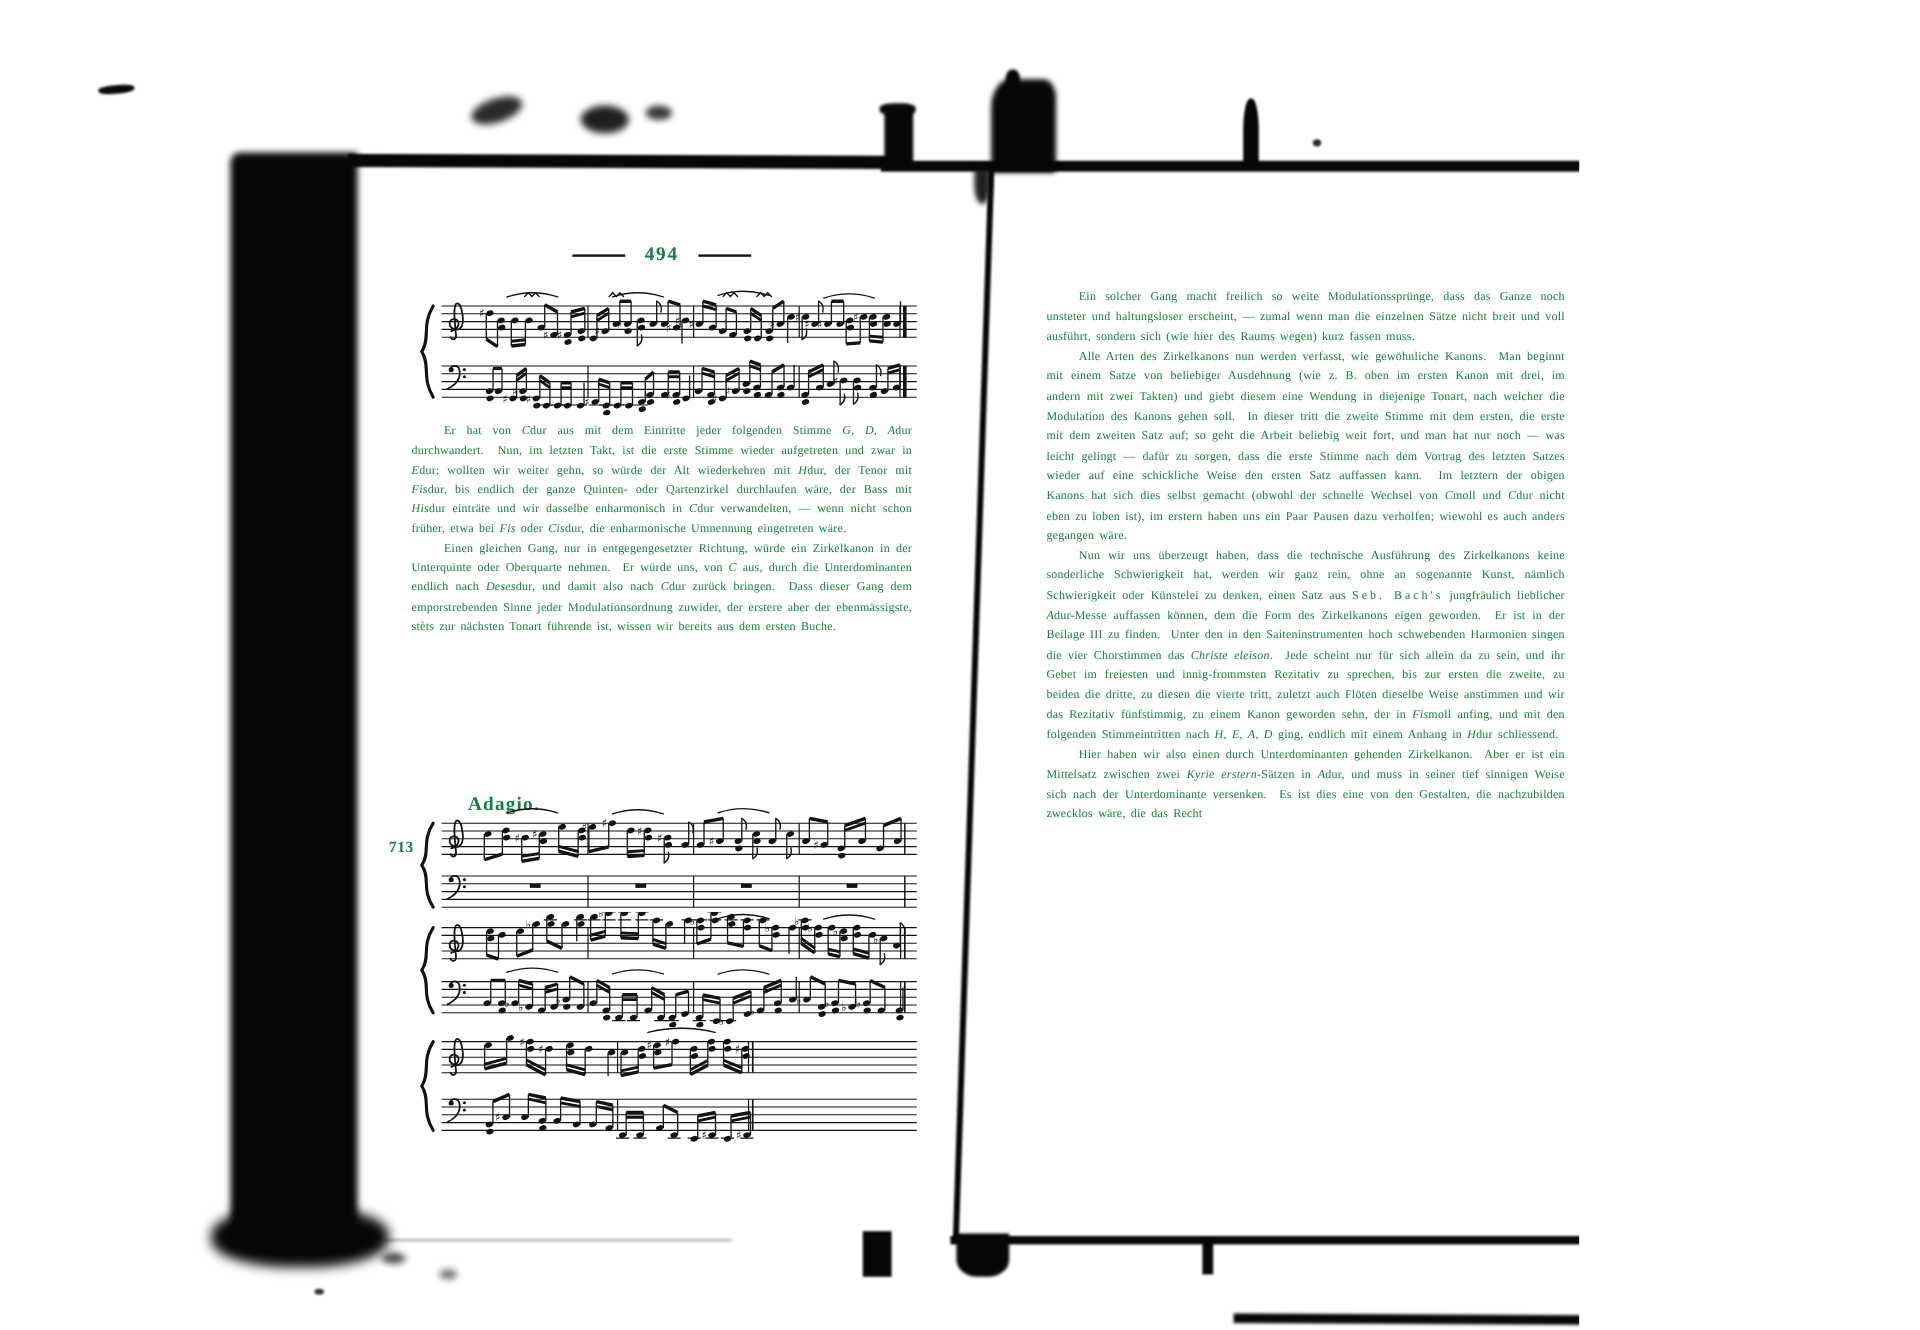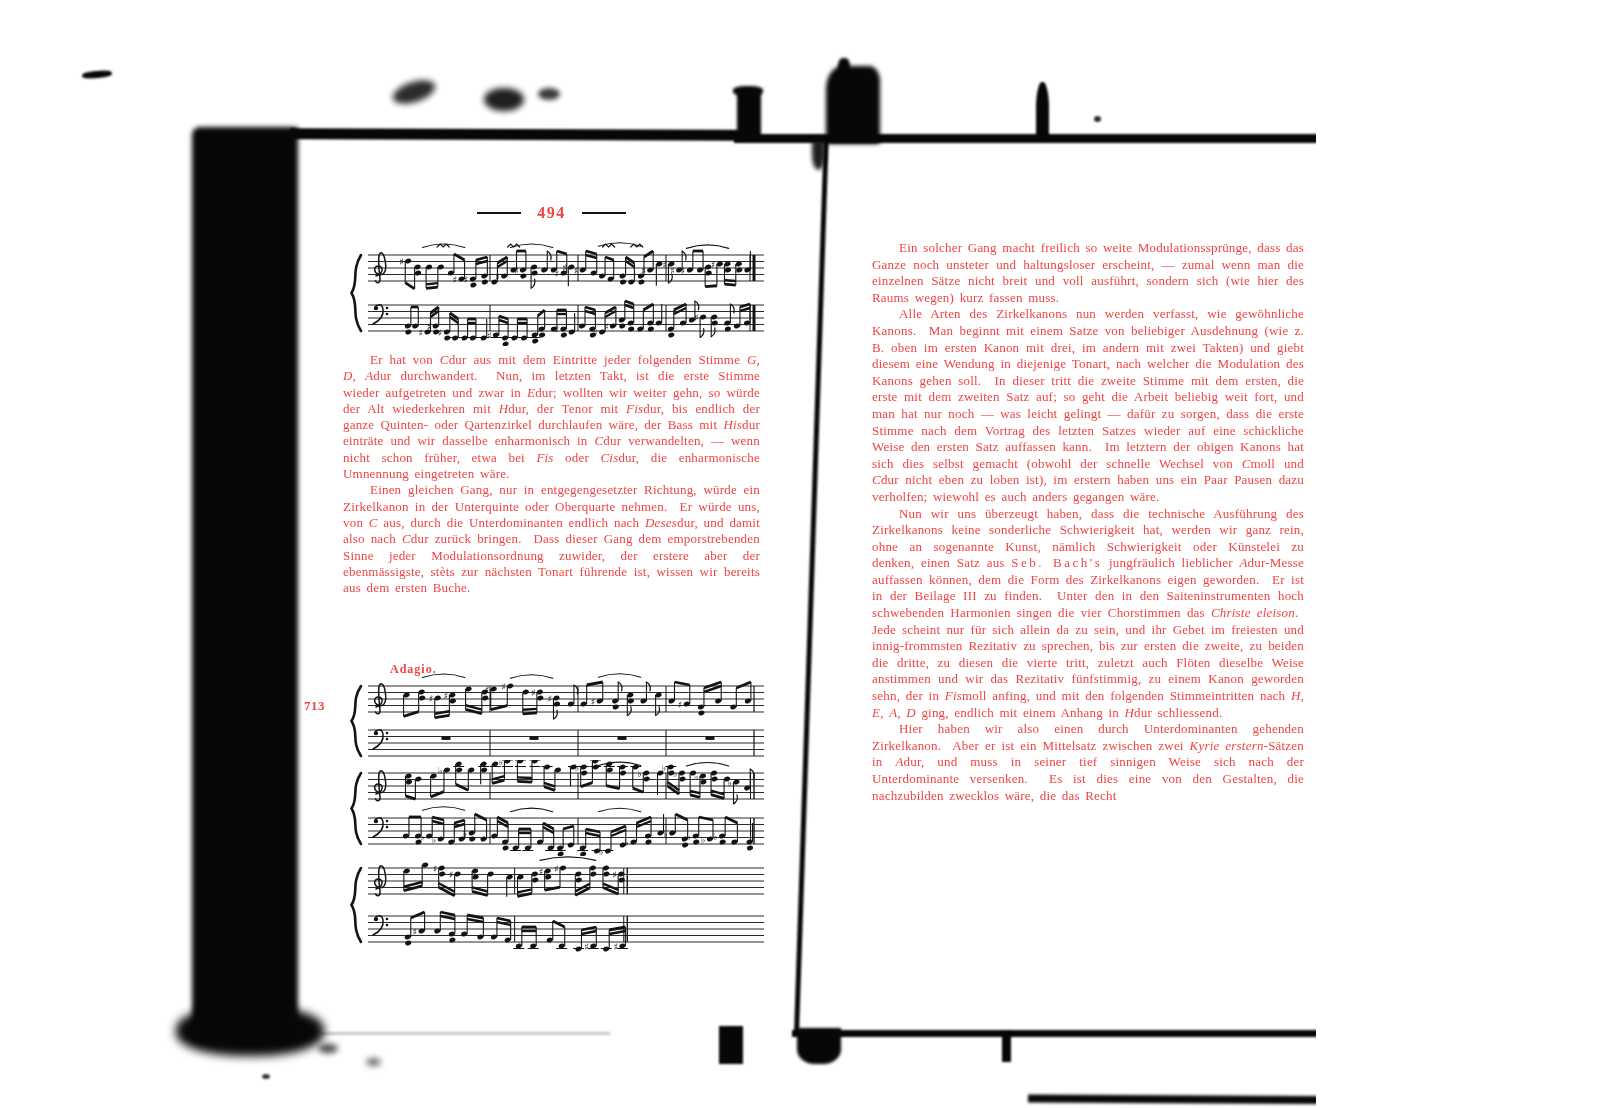--- a/index.html
+++ b/index.html
@@ -1,36 +1,36 @@
 <!DOCTYPE html>
 <html><head>
 <meta charset="utf-8">
 <title>Scanned book spread — pp. 494–495</title>
 <style>
   html,body{margin:0;padding:0;background:#ffffff;}
   #page{position:relative;width:1316px;height:1108px;background:#ffffff;overflow:hidden;
-        font-family:"Liberation Serif","DejaVu Serif",serif;color:#ef4444;}
+        font-family:"Liberation Serif","DejaVu Serif",serif;color:#15803d;}
   
   .art{position:absolute;background:#070707;}
   .soft1{filter:blur(1px);} .soft15{filter:blur(1.5px);} .soft2{filter:blur(2px);}
   .soft25{filter:blur(2.5px);} .soft3{filter:blur(3px);} .soft5{filter:blur(5px);}
   
   .pagehead{position:absolute;display:flex;align-items:center;justify-content:center;gap:16px;}
   .pagehead .rule{display:inline-block;width:44px;height:2px;background:#141414;}
   .pagehead .pnum{font-weight:bold;font-size:16px;letter-spacing:1.5px;}
   .hdot{display:inline-block;width:3px;height:3px;border-radius:50%;background:#141414;margin-left:22px;}
   
-  .coltext{position:absolute;text-align:justify;font-size:13px;letter-spacing:0.2px;word-spacing:0.16em;}
+  .coltext{position:absolute;text-align:justify;font-size:10px;letter-spacing:0.2px;word-spacing:0.16em;}
   .coltext p{margin:0;text-indent:27px;}
   #text-left{line-height:16.3px;}
   #text-right{line-height:16.6px;}
   .sperr{letter-spacing:2.5px;}
   
   .music{position:absolute;}
-  .mlabel{position:absolute;font-size:12px;font-weight:bold;letter-spacing:1px;}
+  .mlabel{position:absolute;font-size:16px;font-weight:bold;letter-spacing:1px;}
   .mnum{position:absolute;font-size:13px;font-weight:bold;letter-spacing:0.5px;}
 </style>
 </head>
 <body>
 
 <div id="page">
 
   <div class="art soft1" style="left:82px;top:71px;width:30px;height:7px;transform:rotate(-5deg);border-radius:40%;"></div>
   <div class="art soft25" style="left:192px;top:127px;width:106px;height:916px;border-radius:8px 2px 4px 10px;"></div>
   <div class="art soft5" style="left:176px;top:1006px;width:148px;height:50px;border-radius:45%;"></div>
@@ -65,21 +65,21 @@
     <span class="pnum">494</span>
     <span class="rule"></span>
   </div>
 
   <div id="text-left" class="coltext" style="left:343px;top:352px;width:417px;">
     <p>Er hat von <i>C</i>dur aus mit dem Eintritte jeder folgenden Stimme <i>G</i>, <i>D</i>, <i>A</i>dur durchwandert.&nbsp; Nun, im letzten Takt, ist die erste Stimme wieder aufgetreten und zwar in <i>E</i>dur; wollten wir weiter gehn, so würde der Alt wiederkehren mit <i>H</i>dur, der Tenor mit <i>Fis</i>dur, bis endlich der ganze Quinten- oder Qartenzirkel durchlaufen wäre, der Bass mit <i>His</i>dur einträte und wir dasselbe enharmonisch in <i>C</i>dur verwandelten, — wenn nicht schon früher, etwa bei <i>Fis</i> oder <i>Cis</i>dur, die enharmonische Umnennung eingetreten wäre.</p>
     <p>Einen gleichen Gang, nur in entgegengesetzter Richtung, würde ein Zirkelkanon in der Unterquinte oder Oberquarte nehmen.&nbsp; Er würde uns, von <i>C</i> aus, durch die Unterdominanten endlich nach <i>Deses</i>dur, und damit also nach <i>C</i>dur zurück bringen.&nbsp; Dass dieser Gang dem emporstrebenden Sinne jeder Modulationsordnung zuwider, der erstere aber der ebenmässigste, stèts zur nächsten Tonart führende ist, wissen wir bereits aus dem ersten Buche.</p>
   </div>
 
   <div class="mlabel" style="left:390px;top:662px;">Adagio.</div>
-  <div class="mnum" style="left:304px;top:698px;">713</div>
+  <div class="mnum" style="left:324px;top:698px;">713</div>
 
 
   <div id="text-right" class="coltext" style="left:872px;top:240px;width:432px;">
     <p>Ein solcher Gang macht freilich so weite Modulationssprünge, dass das Ganze noch unsteter und haltungsloser erscheint, — zumal wenn man die einzelnen Sätze nicht breit und voll ausführt, sondern sich (wie hier des Raums wegen) kurz fassen muss.</p>
     <p>Alle Arten des Zirkelkanons nun werden verfasst, wie gewöhnliche Kanons.&nbsp; Man beginnt mit einem Satze von beliebiger Ausdehnung (wie z. B. oben im ersten Kanon mit drei, im andern mit zwei Takten) und giebt diesem eine Wendung in diejenige Tonart, nach welcher die Modulation des Kanons gehen soll.&nbsp; In dieser tritt die zweite Stimme mit dem ersten, die erste mit dem zweiten Satz auf; so geht die Arbeit beliebig weit fort, und man hat nur noch — was leicht gelingt — dafür zu sorgen, dass die erste Stimme nach dem Vortrag des letzten Satzes wieder auf eine schickliche Weise den ersten Satz auffassen kann.&nbsp; Im letztern der obigen Kanons hat sich dies selbst gemacht (obwohl der schnelle Wechsel von <i>C</i>moll und <i>C</i>dur nicht eben zu loben ist), im erstern haben uns ein Paar Pausen dazu verholfen; wiewohl es auch anders gegangen wäre.</p>
     <p>Nun wir uns überzeugt haben, dass die technische Ausführung des Zirkelkanons keine sonderliche Schwierigkeit hat, werden wir ganz rein, ohne an sogenannte Kunst, nämlich Schwierigkeit oder Künstelei zu denken, einen Satz aus <span class="sperr">Seb. Bach's</span> jungfräulich lieblicher <i>A</i>dur-Messe auffassen können, dem die Form des Zirkelkanons eigen geworden.&nbsp; Er ist in der Beilage III zu finden.&nbsp; Unter den in den Saiteninstrumenten hoch schwebenden Harmonien singen die vier Chorstimmen das <i>Christe eleison</i>.&nbsp; Jede scheint nur für sich allein da zu sein, und ihr Gebet im freiesten und innig-frommsten Rezitativ zu sprechen, bis zur ersten die zweite, zu beiden die dritte, zu diesen die vierte tritt, zuletzt auch Flöten dieselbe Weise anstimmen und wir das Rezitativ fünfstimmig, zu einem Kanon geworden sehn, der in <i>Fis</i>moll anfing, und mit den folgenden Stimmeintritten nach <i>H</i>, <i>E</i>, <i>A</i>, <i>D</i> ging, endlich mit einem Anhang in <i>H</i>dur schliessend.</p>
     <p>Hier haben wir also einen durch Unterdominanten gehenden Zirkelkanon.&nbsp; Aber er ist ein Mittelsatz zwischen zwei <i>Kyrie erstern</i>-Sätzen in <i>A</i>dur, und muss in seiner tief sinnigen Weise sich nach der Unterdominante versenken.&nbsp; Es ist dies eine von den Gestalten, die nachzubilden zwecklos wäre, die das Recht</p>
   </div>
 
 <svg width="422" height="106" class="music" style="left: 346px; top: 240px;">

